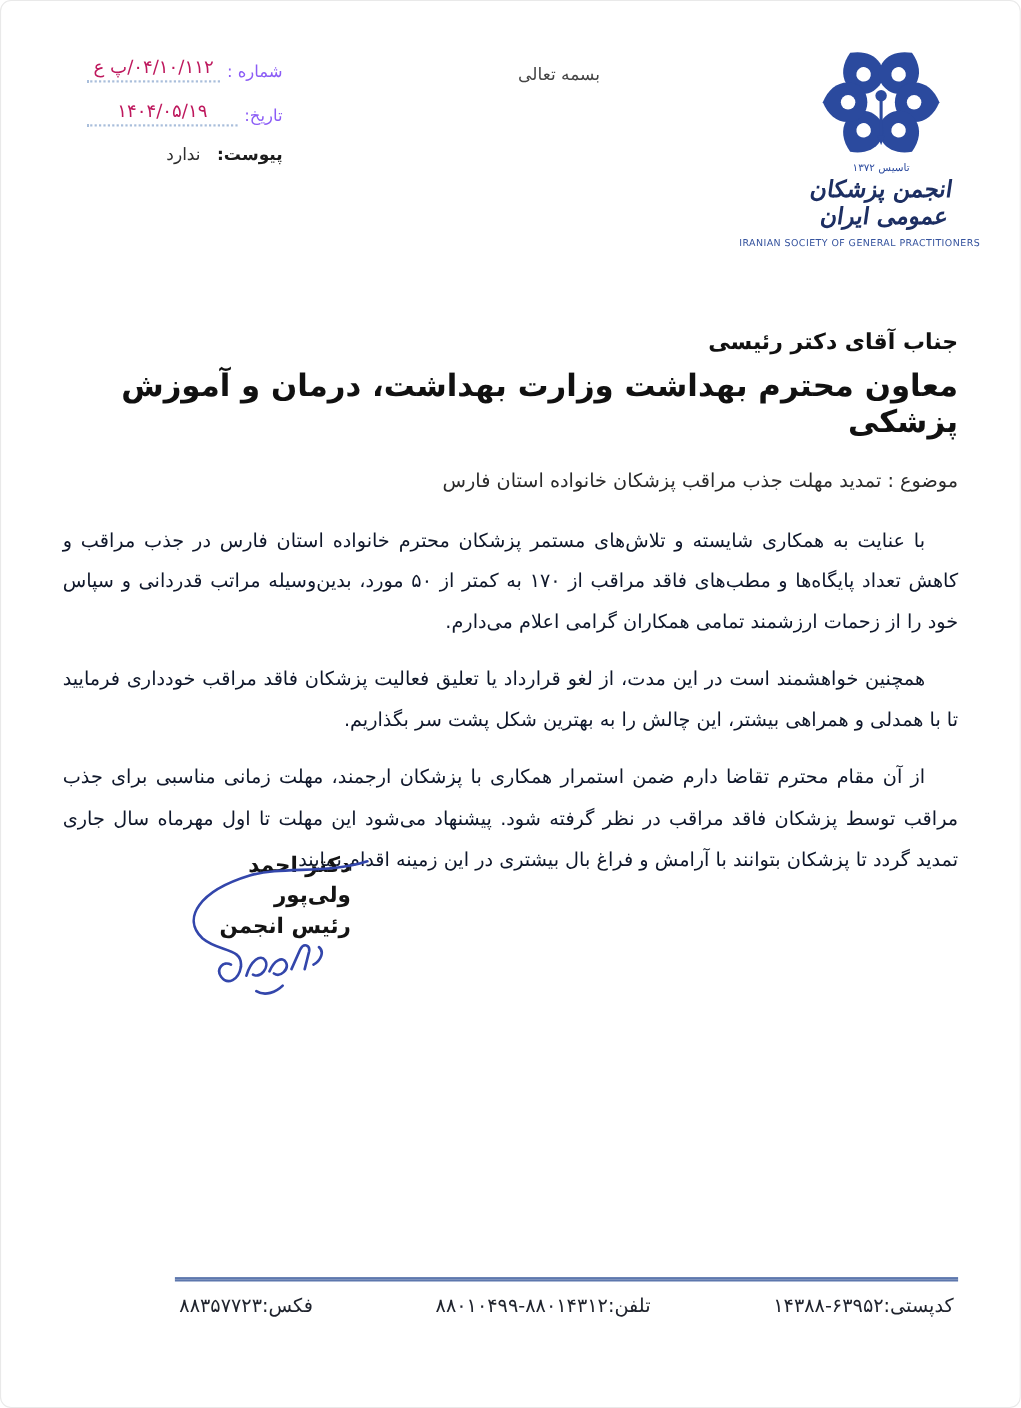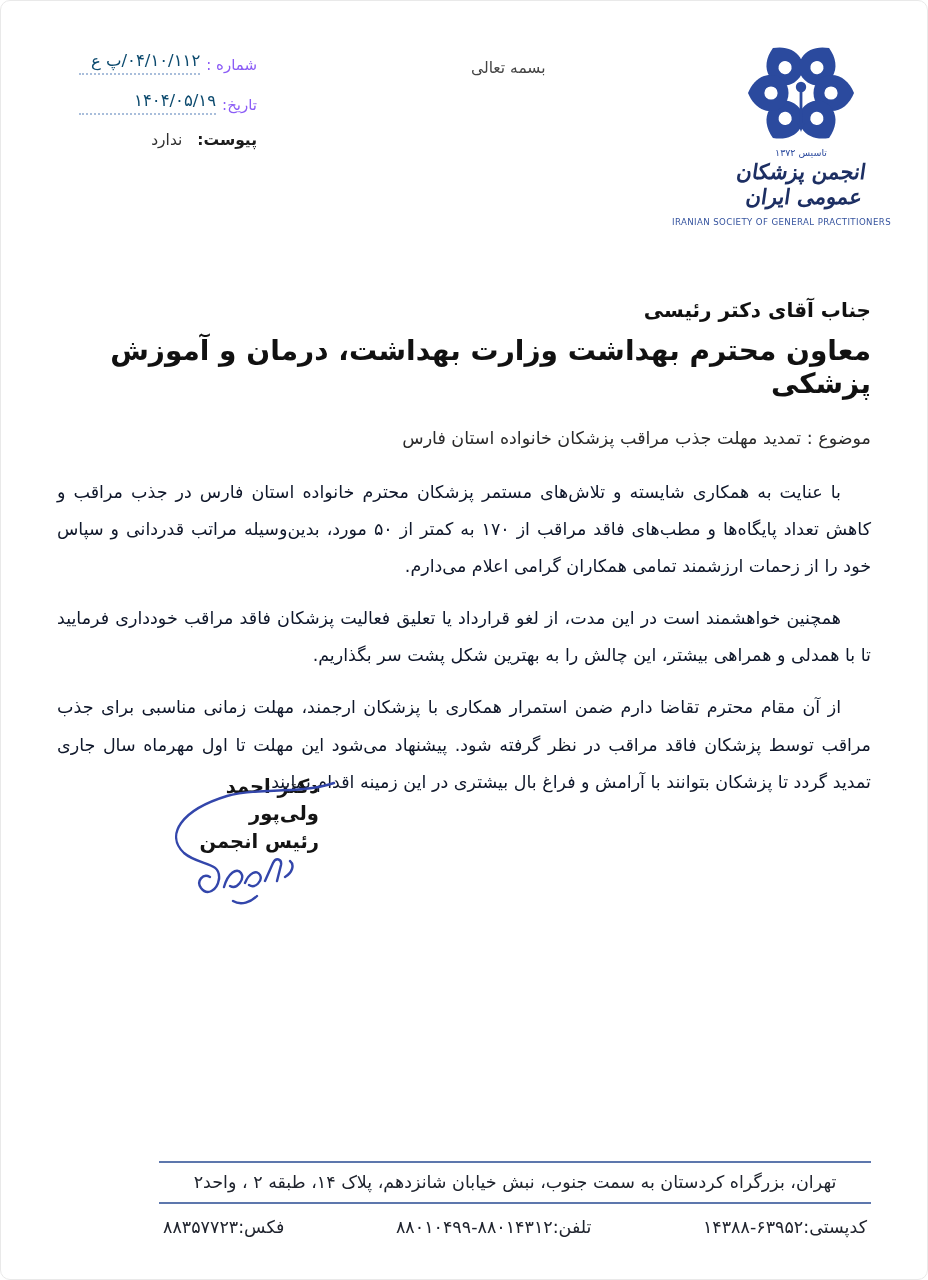--- a/index.html
+++ b/index.html
@@ -19,23 +19,24 @@
   .ref-block{
     position:absolute;
     top:50px; right:670px; left:78px;
     font-size:15px;
   }
   .ref-field{display:flex;align-items:flex-end;margin-bottom:16px;}
   .ref-label{color:#8b5cf6;white-space:nowrap;padding-left:6px;padding-bottom:1px;}
   .ref-line{
     flex:1;
     border-bottom:2px dotted #a9bedb;
+    text-align:center;
     padding-bottom:3px;
     font-size:16.5px;
-    color:#0c4a6e;
+    color:#be185d;
   }
   .ref-attachment{margin-top:4px;font-size:15.5px;}
   .ref-attachment .lbl{font-weight:bold;color:#1c1c1c;}
   .ref-attachment .val{margin-right:10px;color:#2e2e2e;}
   
   .bismillah{
     position:absolute; top:58px; left:470px; width:160px;
     text-align:left; font-size:15.5px; color:#444;
   }
   
@@ -154,21 +155,20 @@
     <g fill="none" stroke="var(--ink,#3346ab)" stroke-width="2.4" stroke-linecap="round" stroke-linejoin="round">
       <path d="M205,14 C168,26 128,18 98,27 C52,41 36,66 55,84 C70,97 92,92 90,110"></path>
       <path d="M90,110 C88,122 78,127 72,119 C67,112 74,104 81,108"></path>
       <path d="M95,118 C99,104 108,98 112,104 C116,110 108,121 101,117 M116,114 C120,104 128,100 131,106 C134,112 126,120 120,116 M136,112 L144,94 C147,88 153,90 152,96 L148,112 M156,108 C163,104 166,96 161,92"></path>
       <path d="M104,132 C112,137 122,133 128,127"></path>
     </g>
   </svg>
 
   <div class="footer">
     <hr class="footer-rule" style="border-top-color: rgb(93, 119, 173);">
-    <div class="footer-address">تهران، بزرگراه کردستان به سمت جنوب، نبش خیابان شانزدهم، پلاک ۱۴، طبقه ۲ ، واحد۲</div>
     <hr class="footer-rule" style="border-top-color: rgb(93, 119, 173);">
     <div class="footer-contacts">
       <span class="contact-item">
         <span>کدپستی:</span><span class="num">۱۴۳۸۸-۶۳۹۵۲</span>
       </span>
       <span class="contact-item">
         <span>تلفن:</span><span class="num">۸۸۰۱۰۴۹۹-۸۸۰۱۴۳۱۲</span>
       </span>
       <span class="contact-item">
         <span>فکس:</span><span class="num">۸۸۳۵۷۷۲۳</span>

